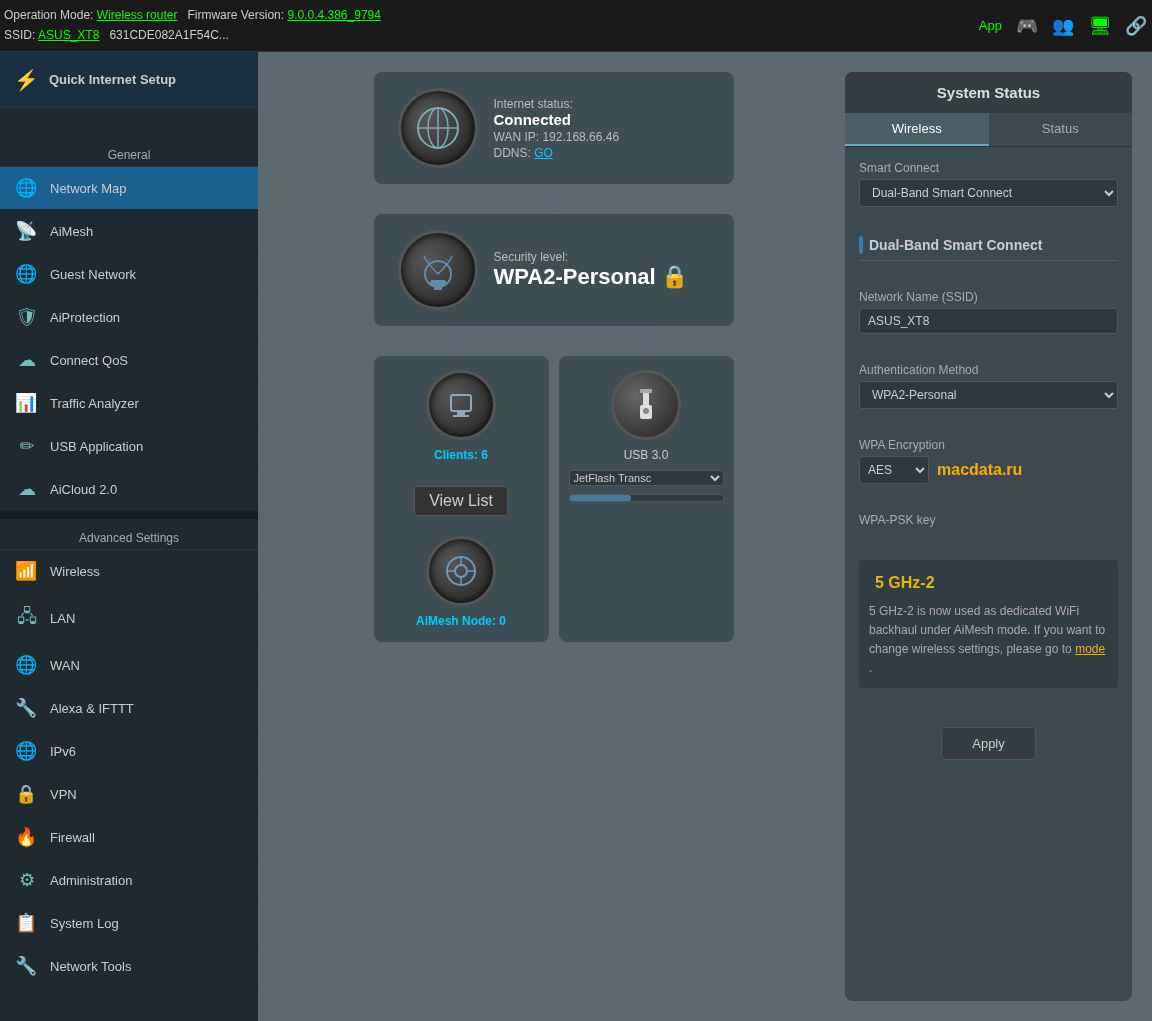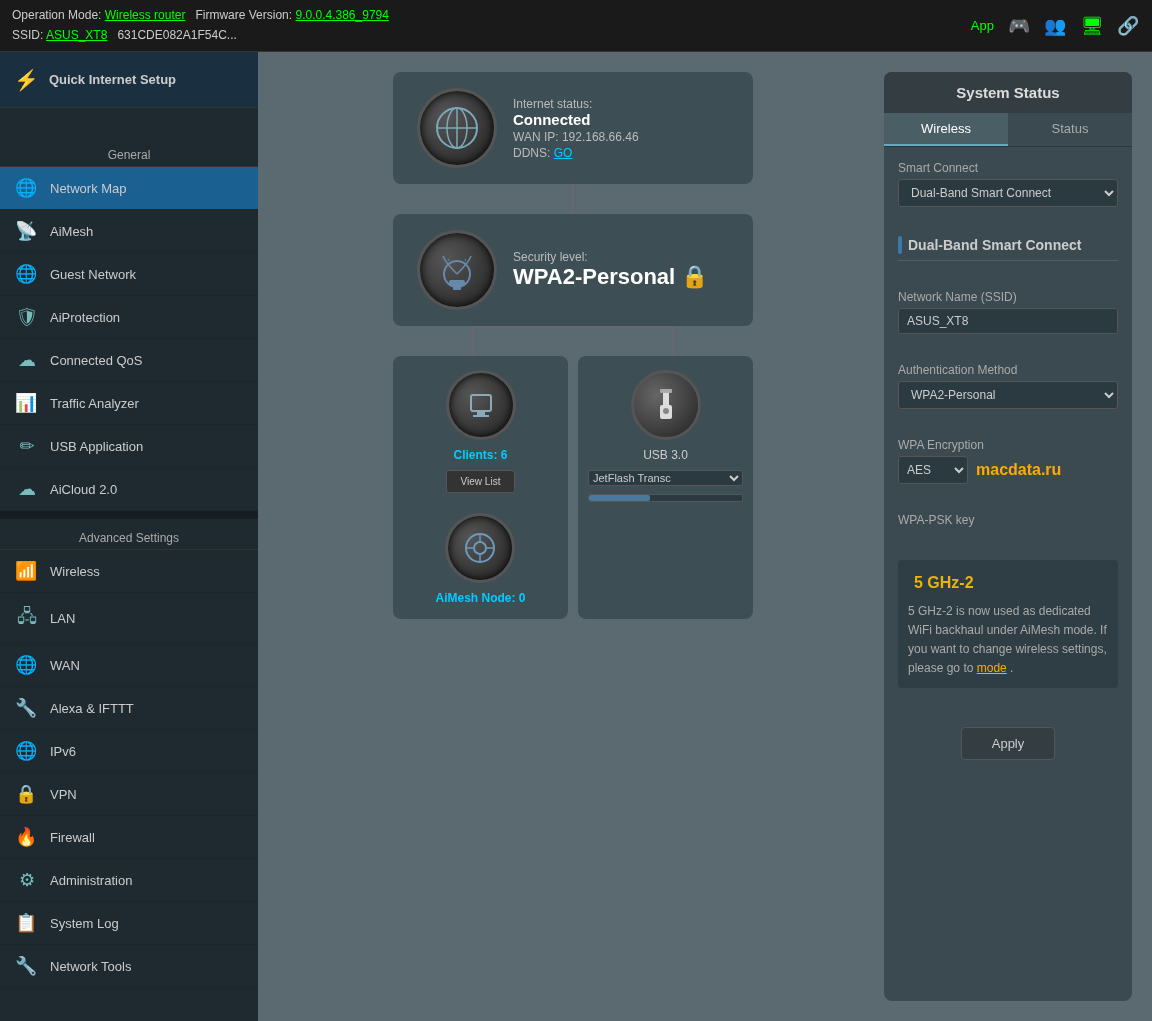--- a/index.html
+++ b/index.html
@@ -2,21 +2,21 @@
 <html><head>
   <meta charset="utf-8">
   <style>
     * { box-sizing: border-box; margin: 0; padding: 0; }
     body { font-family: Arial, sans-serif; background: #2a2a2a; color: #ccc; font-size: 13px; width: 1152px; height: 1021px; overflow: hidden; }
 
     
     .topbar {
       background: #1a1a1a;
       color: #ccc;
-      padding: 4px 12px;
+      padding: 4px 4px;
       font-size: 12px;
       display: flex;
       justify-content: space-between;
       align-items: center;
       height: 52px;
       border-bottom: 1px solid #333;
     }
     .topbar-left { line-height: 1.6; }
     .topbar-left a { color: #0f0; text-decoration: underline; cursor: pointer; }
     .topbar-right { display: flex; gap: 14px; align-items: center; color: #0f0; font-size: 13px; }
@@ -215,21 +215,22 @@
     }
     .bottom-node .node-label { color: #ccc; font-size: 12px; text-align: center; }
     .bottom-node .node-label span { color: #0cf; font-weight: bold; }
     .bottom-node .view-btn {
       background: #333;
       color: #ccc;
       border: 1px solid #555;
       padding: 5px 14px;
       border-radius: 3px;
       cursor: pointer;
-      font-size: 10px;
+      font-size: 16px;
+      margin-top: 16px;
     }
     .usb-select {
       width: 100%;
       background: #2a3a40;
       color: #ccc;
       border: 1px solid #555;
       padding: 0;
       font-size: 11px;
       border-radius: 3px;
     }
@@ -243,21 +244,21 @@
     .usb-bar-inner {
       width: 40%;
       height: 100%;
       background: #4a7a9b;
       border-radius: 2px;
     }
     .aimesh-icon { font-size: 30px; color: #6a9abb; }
 
     
     .system-status-panel {
-      width: 248px;
+      width: 287px;
       background: #3a4a50;
       border-radius: 8px;
       padding: 0;
       flex-shrink: 0;
       display: flex;
       flex-direction: column;
     }
     .panel-title {
       text-align: center;
       padding: 12px;
@@ -448,21 +449,21 @@
     <div class="sidebar-item">
       <span class="icon">🌐</span>
       <span class="label">Guest Network</span>
     </div>
     <div class="sidebar-item">
       <span class="icon">🛡</span>
       <span class="label">AiProtection</span>
     </div>
     <div class="sidebar-item">
       <span class="icon">☁</span>
-      <span class="label">Connected QoS</span>
+      <span class="label">Connect QoS</span>
     </div>
     <div class="sidebar-item">
       <span class="icon">📊</span>
       <span class="label">Traffic Analyzer</span>
     </div>
     <div class="sidebar-item">
       <span class="icon">✏</span>
       <span class="label">USB Application</span>
     </div>
     <div class="sidebar-item">

